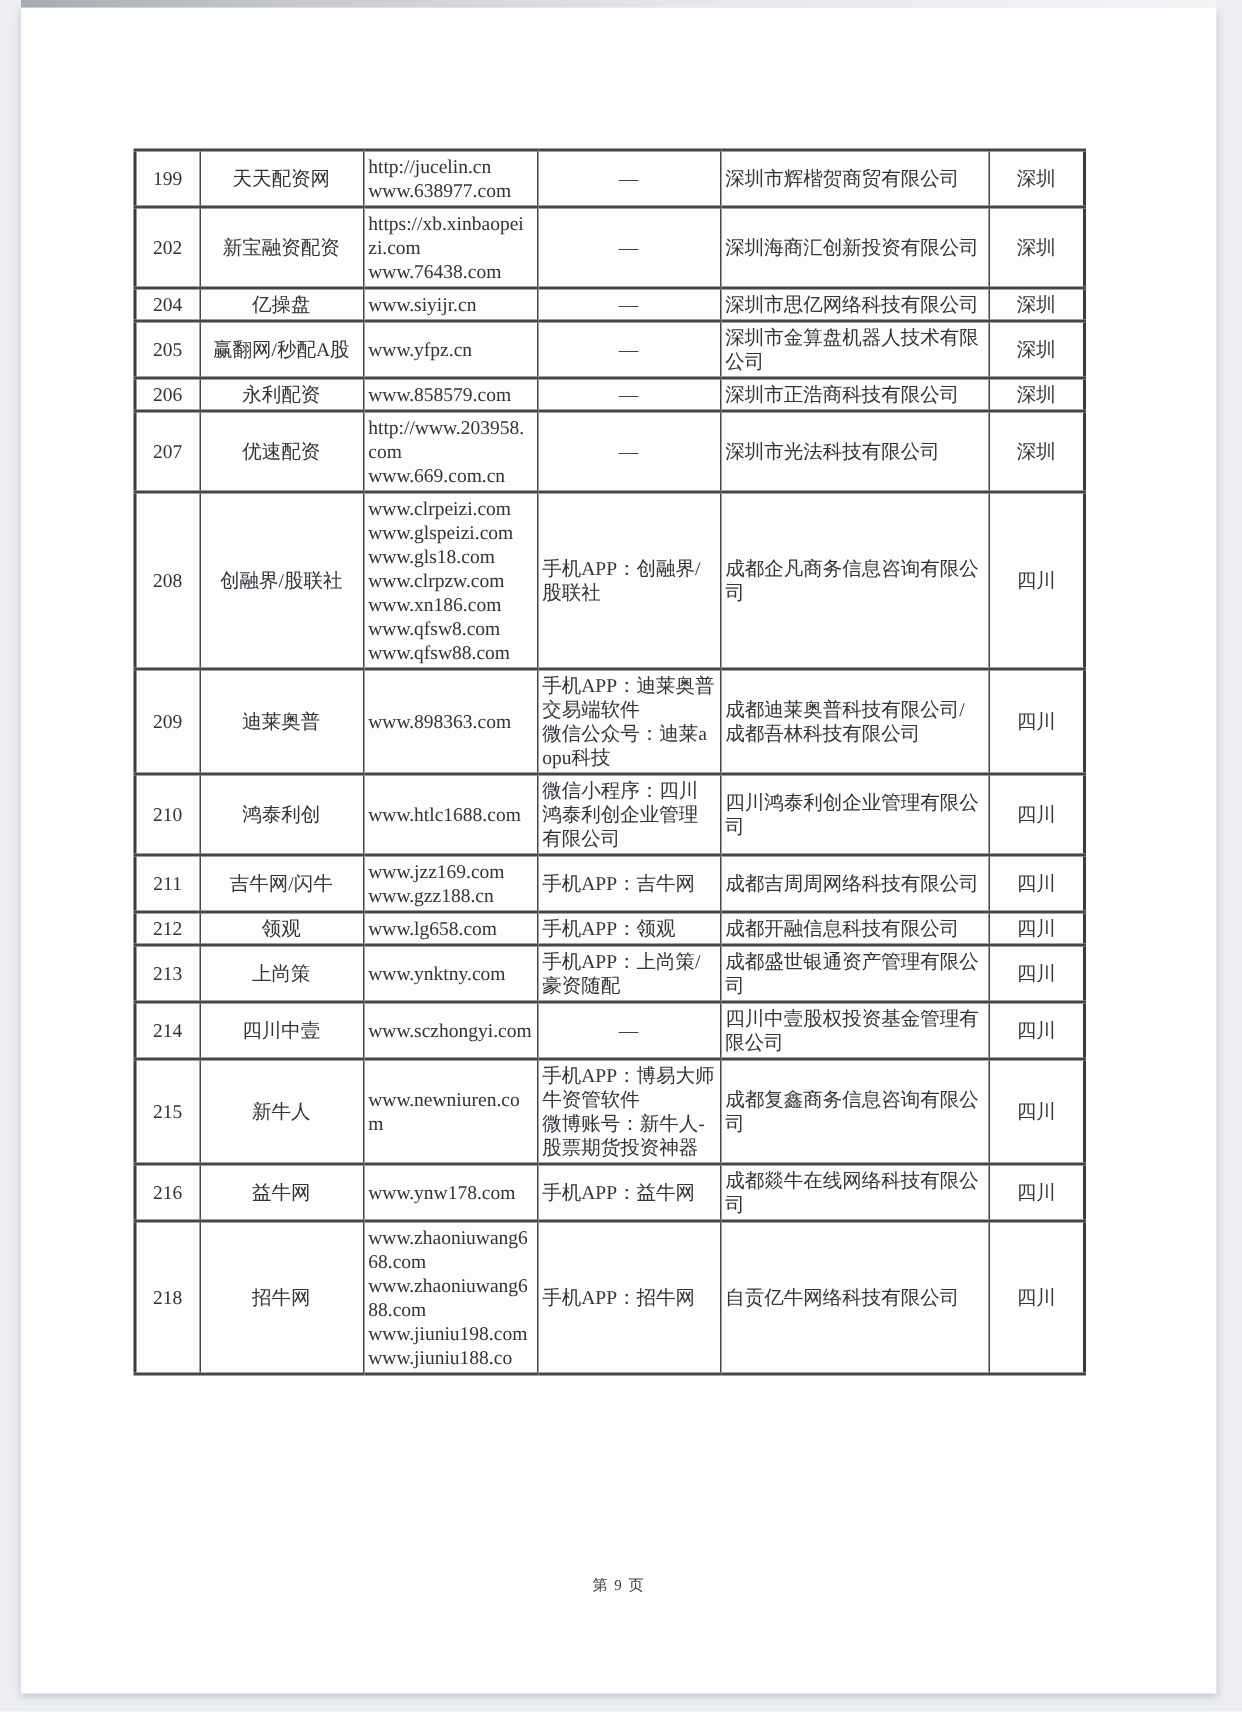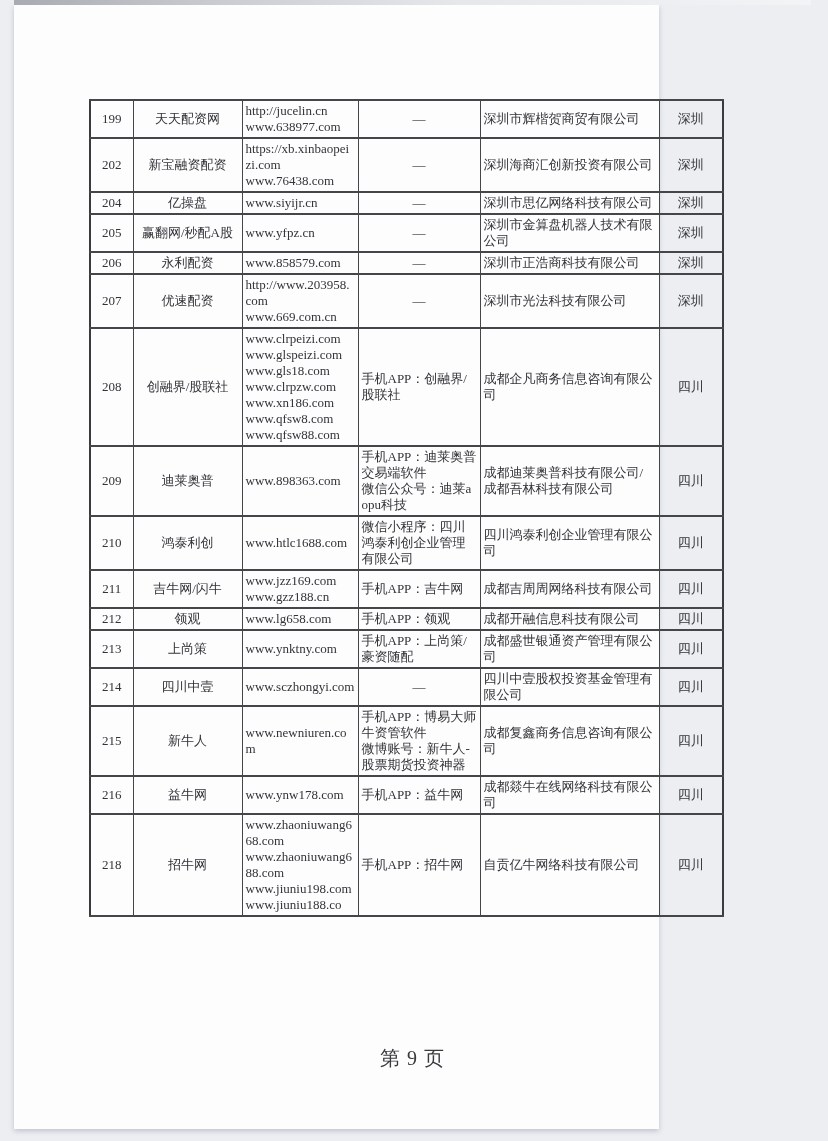--- a/index.html
+++ b/index.html
@@ -10,21 +10,21 @@
     position:relative;
     overflow:hidden;
     font-family:"Liberation Serif","DejaVu Serif",serif;
   }
   .top-smudge{
     position:absolute; left:14px; top:0; width:797px; height:5px;
     background:linear-gradient(to right,#a9abb2 0%,#c9cbd1 25%,#e6e7eb 55%,#f3f4f6 100%);
     z-index:3;
   }
   .sheet{
-    position:absolute; left:14px; top:5px; width:645px; height:1124px;
+    position:absolute; left:14px; top:5px; width:797px; height:1124px;
     background:#fdfdfe;
     box-shadow:0 2px 5px rgba(110,115,130,.35);
     z-index:1;
   }
   table.doc-table{
     border-collapse:collapse;
     table-layout:fixed;
     margin:94px 0 0 75px;
     width:633px;
     color:#333338;
@@ -41,21 +41,21 @@
     overflow:hidden;
   }
   td.c-no, td.c-name, td.c-region{ text-align:center; }
   td.c-web{ word-break:break-all; }
   td.c-app{ word-break:break-all; }
   td.c-app.dash{ text-align:center; }
   td.c-company{ word-break:break-all; }
   .footer{
     position:absolute; left:14px; top:1049px; width:797px;
     text-align:center;
-    font-size:20px; line-height:18px;
+    font-size:10px; line-height:18px;
     color:#3a3a3e;
     letter-spacing:1px;
     z-index:2;
   }
 </style>
 </head>
 <body>
 
 <div class="top-smudge"></div>
 

